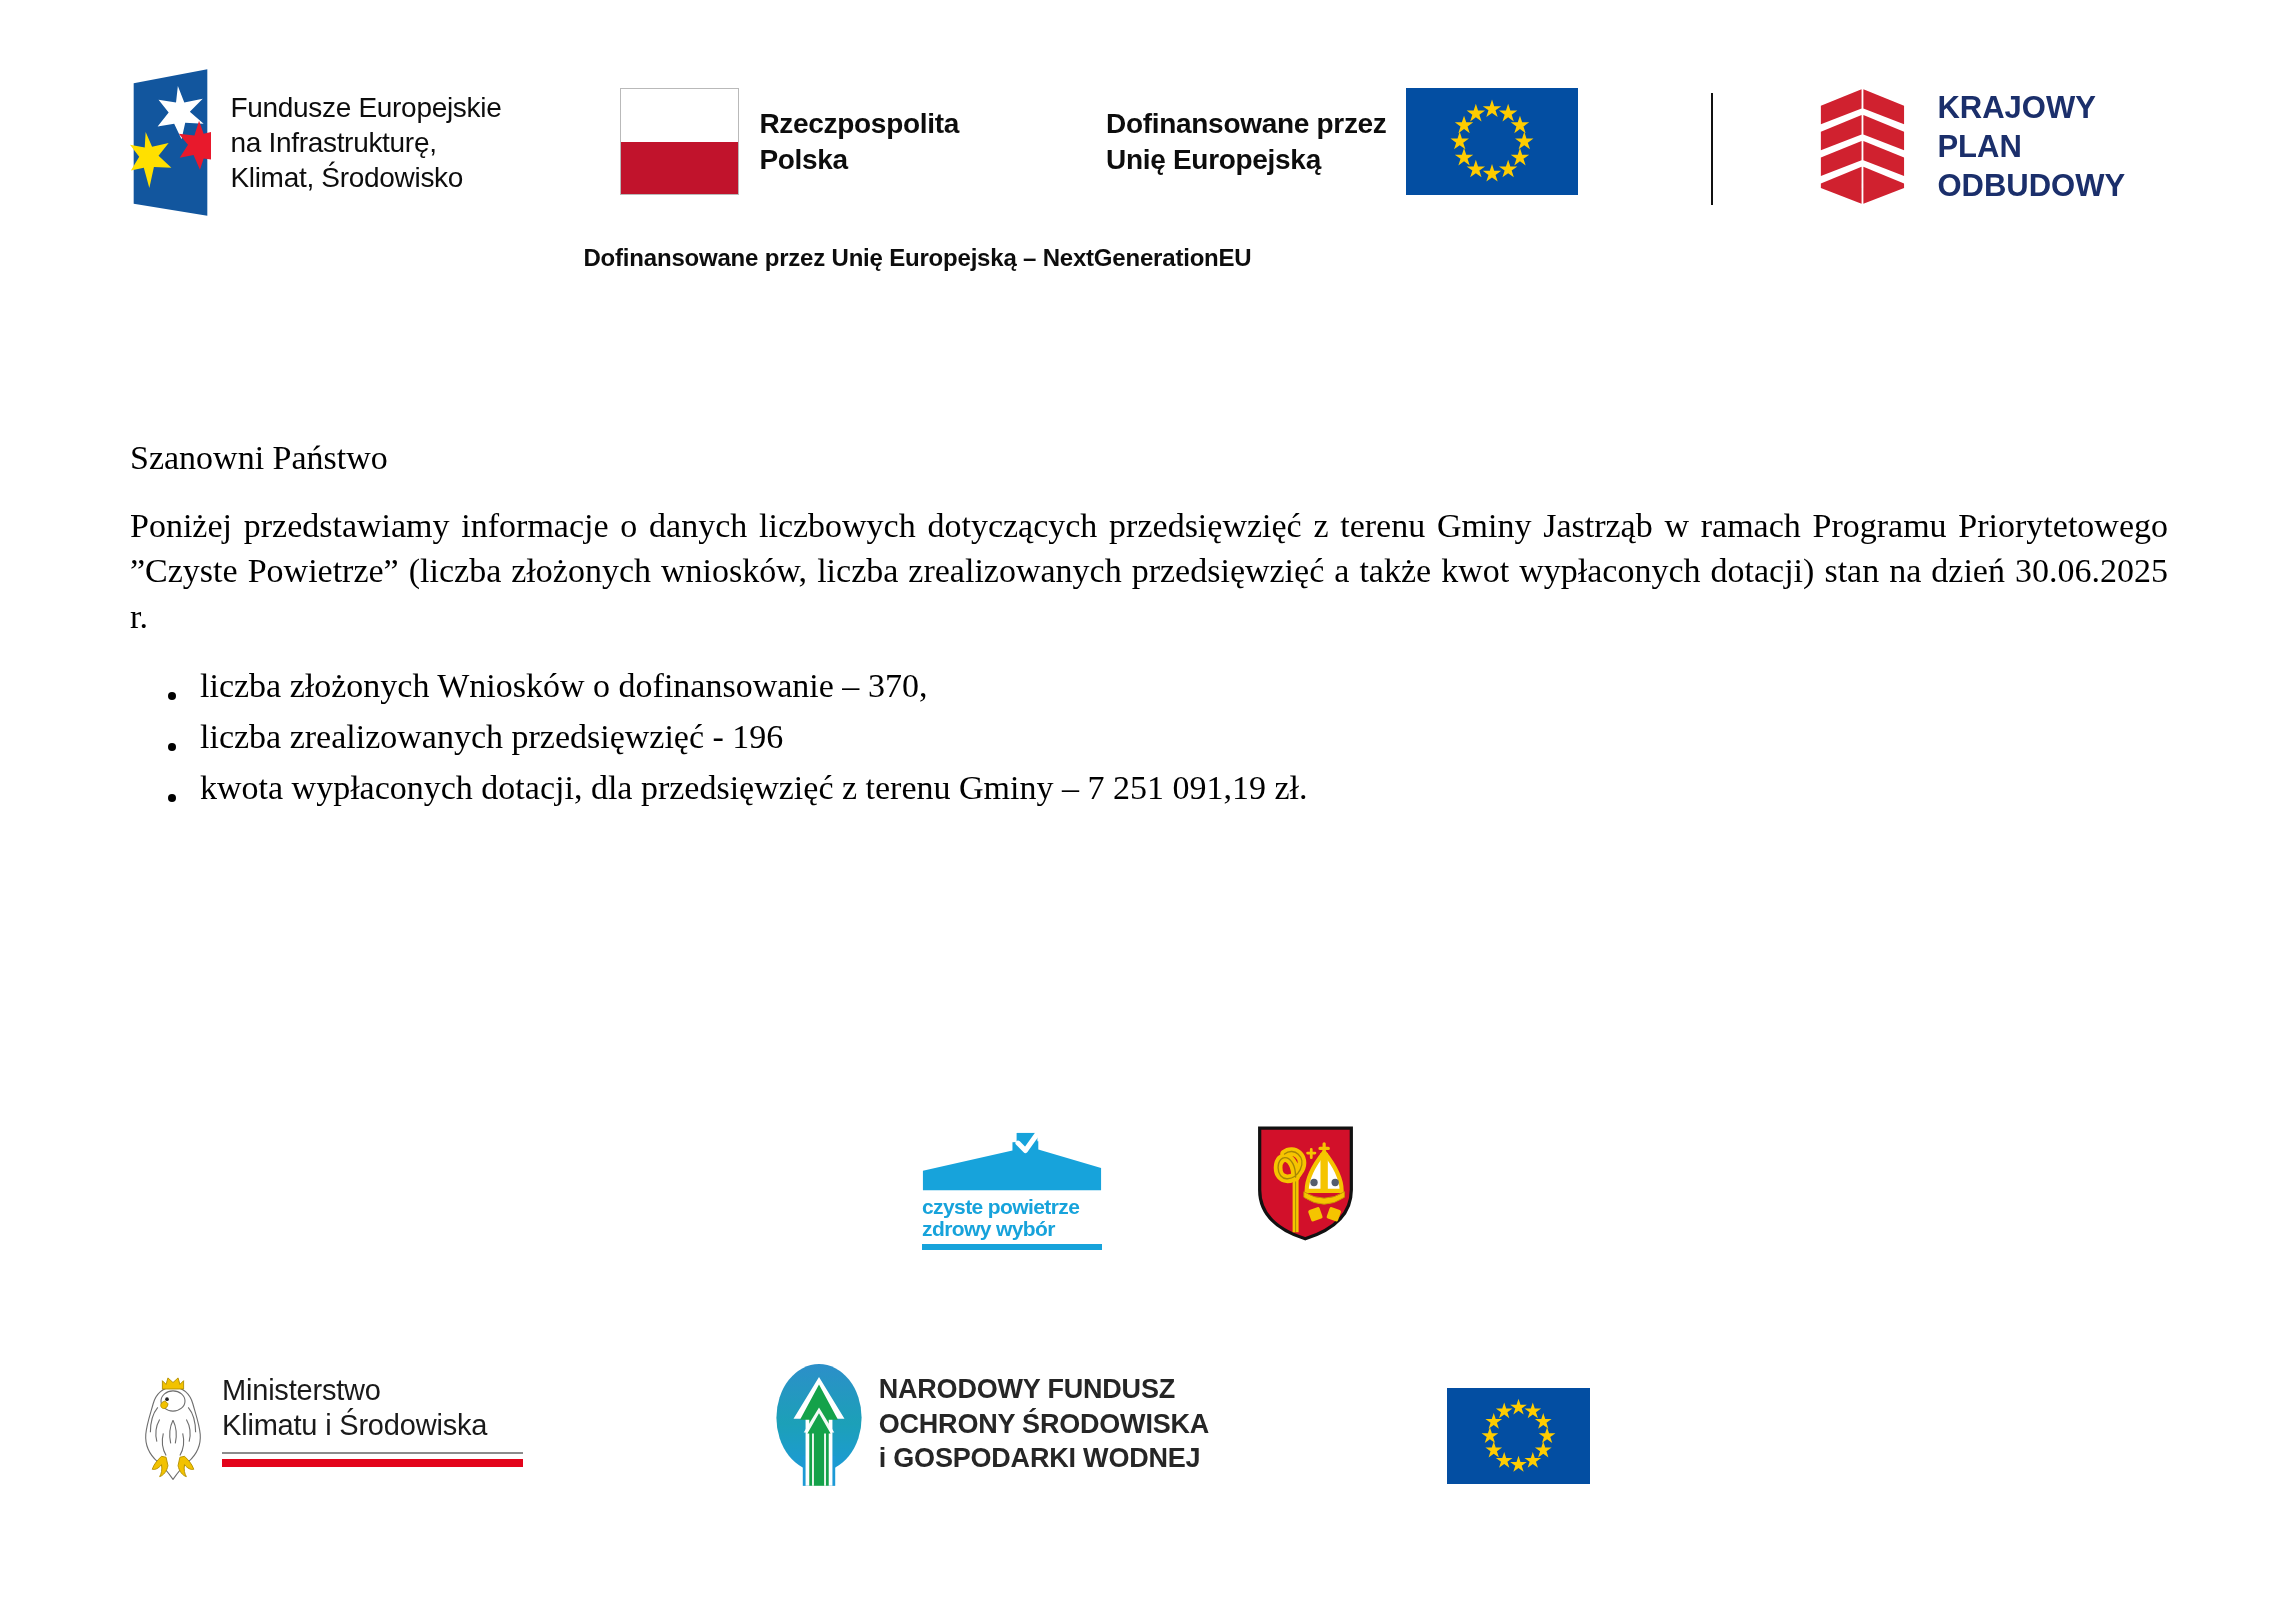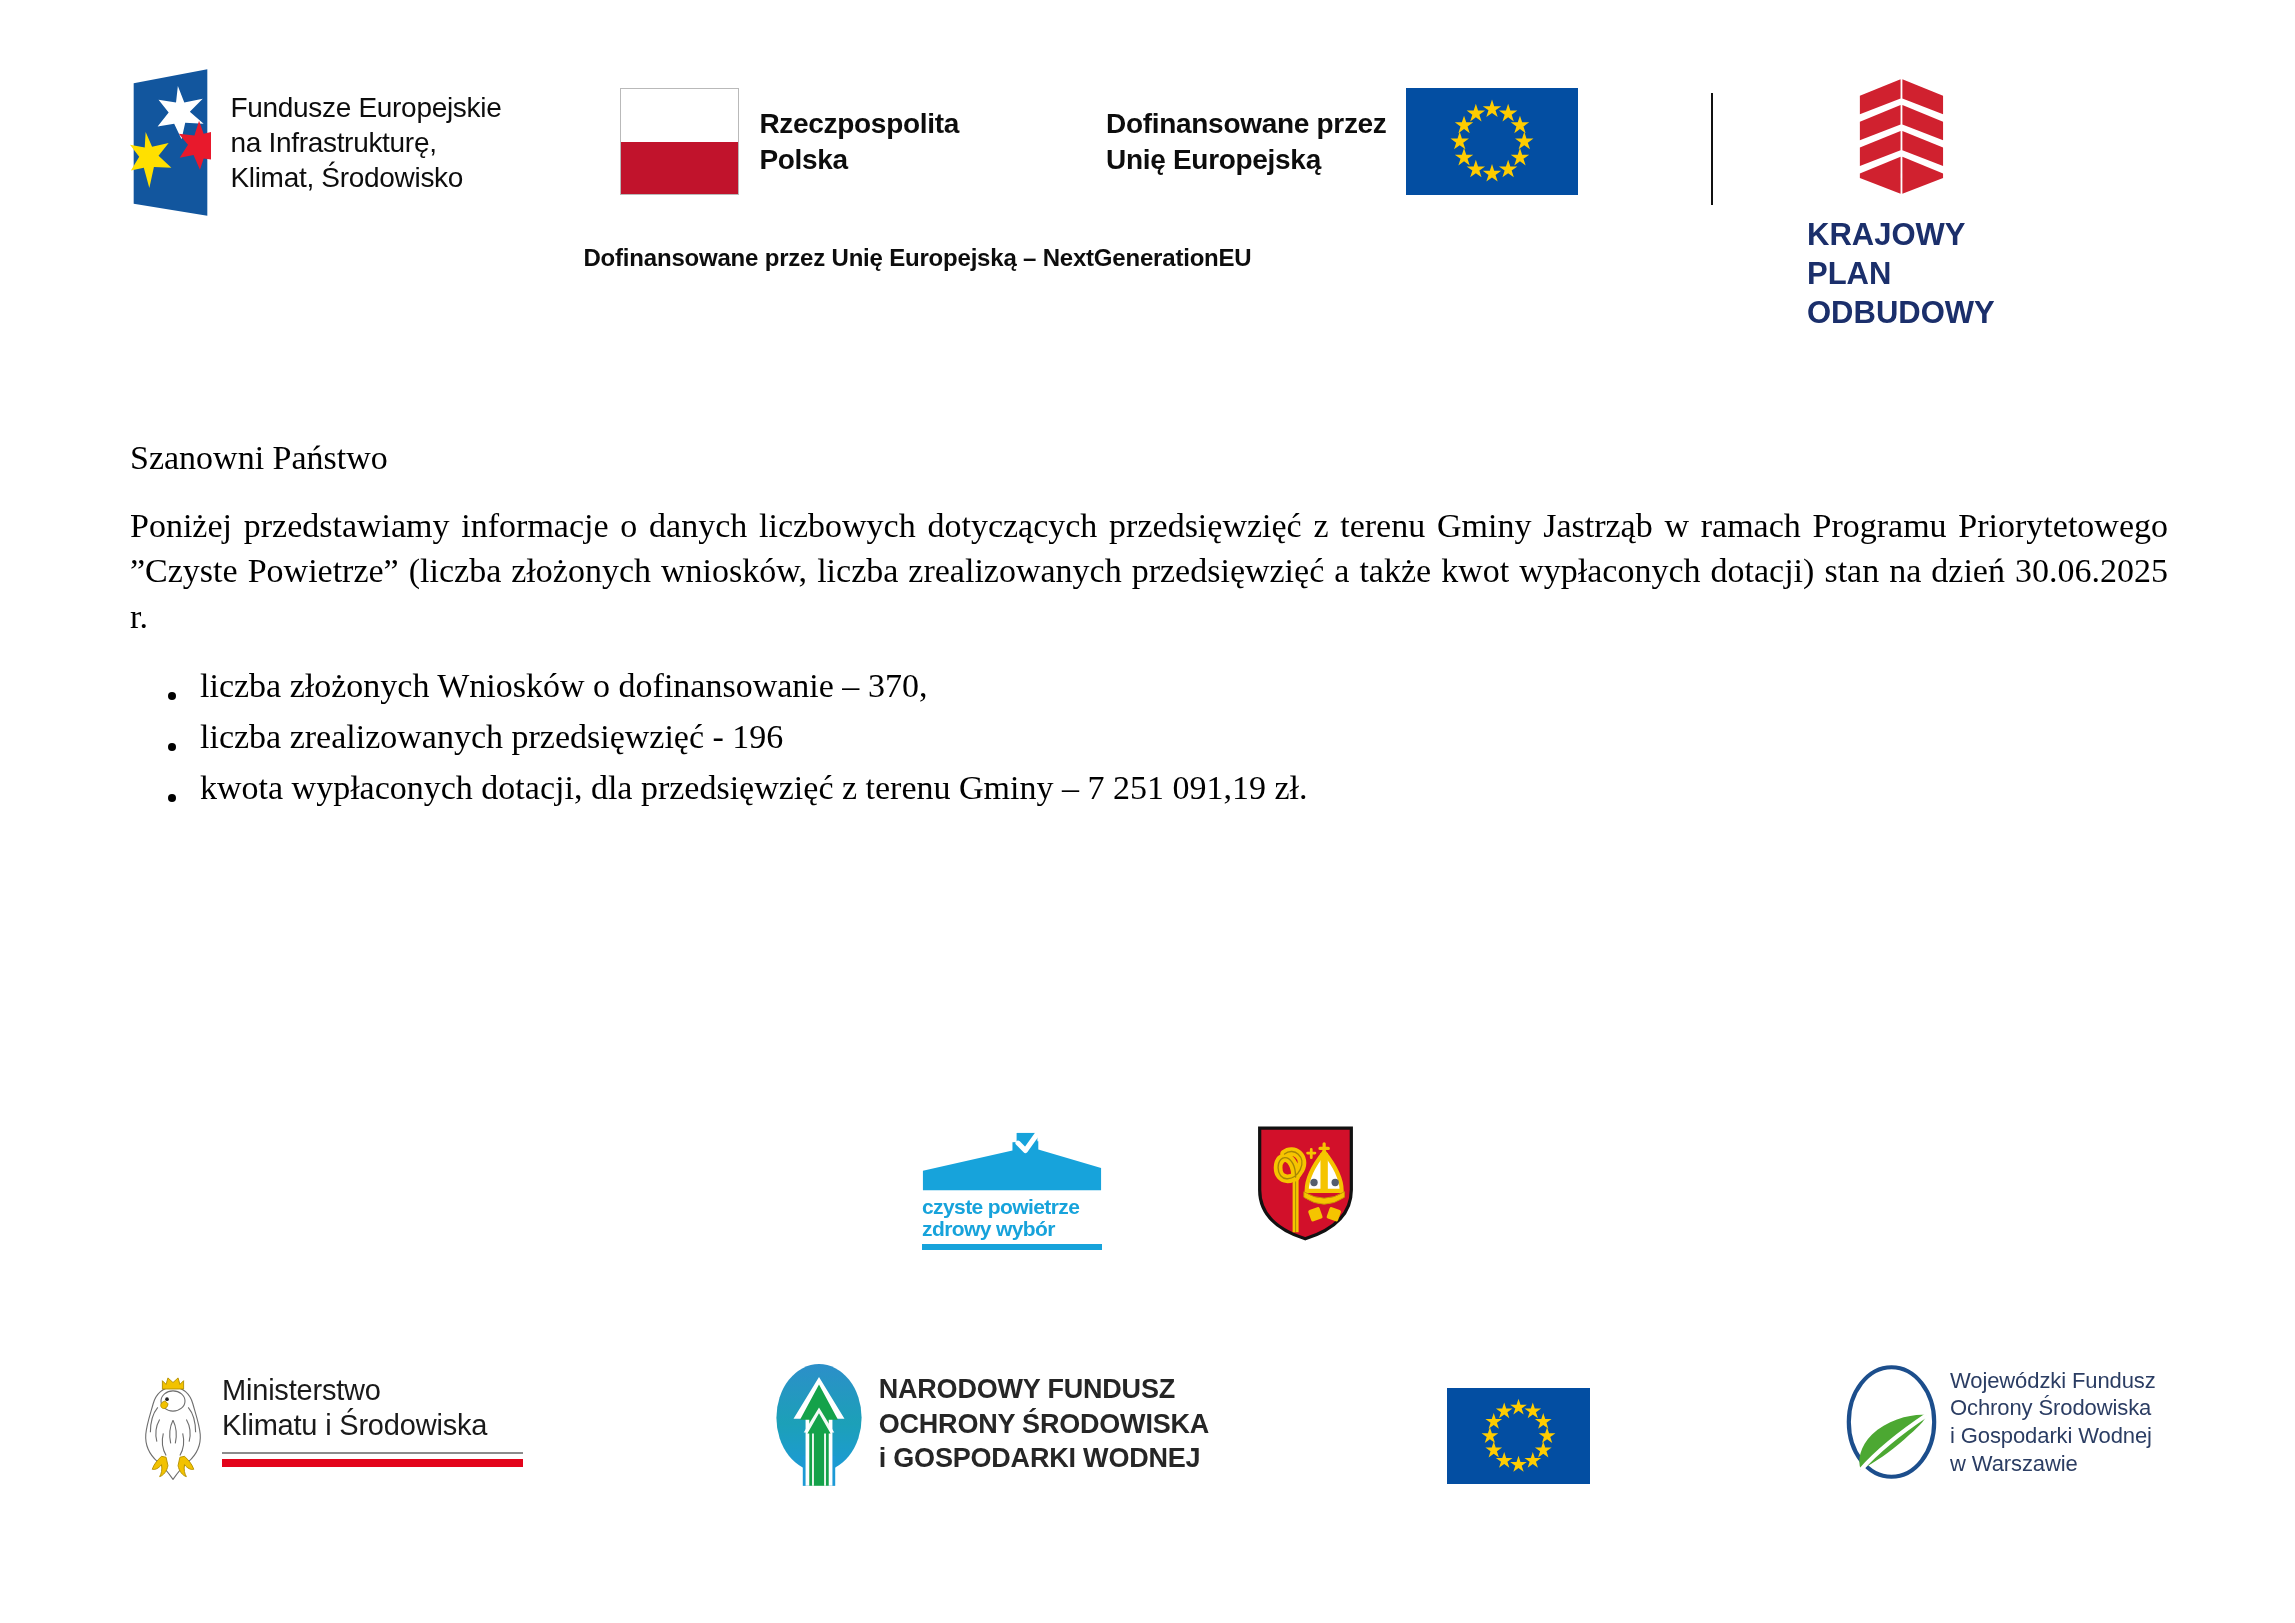--- a/index.html
+++ b/index.html
@@ -114,25 +114,24 @@
     top: 33px;
     width: 2.3px;
     height: 112px;
     background: #111111;
   }
 
   
   .kpo-logo {
     position: absolute;
     left: 1807px;
-    top: 18px;
+    top: 28px;
     display: flex;
     align-items: center;
     gap: 20.4px;
-    flex-direction: column;
   }
   .kpo-mark { width: 110px; height: 117px; }
   .kpo-text {
     font-family: "Liberation Sans", "DejaVu Sans", sans-serif;
     font-weight: bold;
     font-size: 31px;
     line-height: 1.26;
     letter-spacing: 0px;
     color: #1b2f6b;
     white-space: nowrap;
@@ -522,29 +521,14 @@
           <polygon points="155.00,147.00 159.27,160.13 173.07,160.13 161.90,168.24 166.17,181.37 155.00,173.26 143.83,181.37 148.10,168.24 136.93,160.13 150.73,160.13"></polygon>
           <polygon points="124.00,138.69 128.27,151.82 142.07,151.82 130.90,159.94 135.17,173.06 124.00,164.95 112.83,173.06 117.10,159.94 105.93,151.82 119.73,151.82"></polygon>
           <polygon points="101.31,116.00 105.57,129.13 119.38,129.13 108.21,137.24 112.47,150.37 101.31,142.26 90.14,150.37 94.40,137.24 83.24,129.13 97.04,129.13"></polygon>
           <polygon points="93.00,85.00 97.27,98.13 111.07,98.13 99.90,106.24 104.17,119.37 93.00,111.26 81.83,119.37 86.10,106.24 74.93,98.13 88.73,98.13"></polygon>
           <polygon points="101.31,54.00 105.57,67.13 119.38,67.13 108.21,75.24 112.47,88.37 101.31,80.26 90.14,88.37 94.40,75.24 83.24,67.13 97.04,67.13"></polygon>
           <polygon points="124.00,31.31 128.27,44.43 142.07,44.44 130.90,52.55 135.17,65.68 124.00,57.56 112.83,65.68 117.10,52.55 105.93,44.44 119.73,44.43"></polygon>
         </g>
     </svg>
   </div>
 
-  <div class="wfos-logo">
-    <div class="wfos-mark">
-      <svg viewBox="0 0 200 250" width="93" height="116" aria-hidden="true">
-        <ellipse cx="100" cy="125" rx="92" ry="118" fill="#ffffff" stroke="#1C4E8C" stroke-width="9"></ellipse>
-        <path d="M176,110 C150,106 92,118 58,152 C32,178 26,208 34,228 C64,212 96,190 128,162 C156,138 172,122 176,110 Z" fill="#4CA832"></path>
-        <path d="M34,228 C66,192 116,150 176,110" fill="none" stroke="#ffffff" stroke-width="9"></path>
-      </svg>
-    </div>
-    <div class="wfos-text">
-      <div>Wojewódzki Fundusz</div>
-      <div>Ochrony Środowiska</div>
-      <div>i Gospodarki Wodnej</div>
-      <div>w Warszawie</div>
-    </div>
-  </div>
 </div>
 
 
 </body></html>

